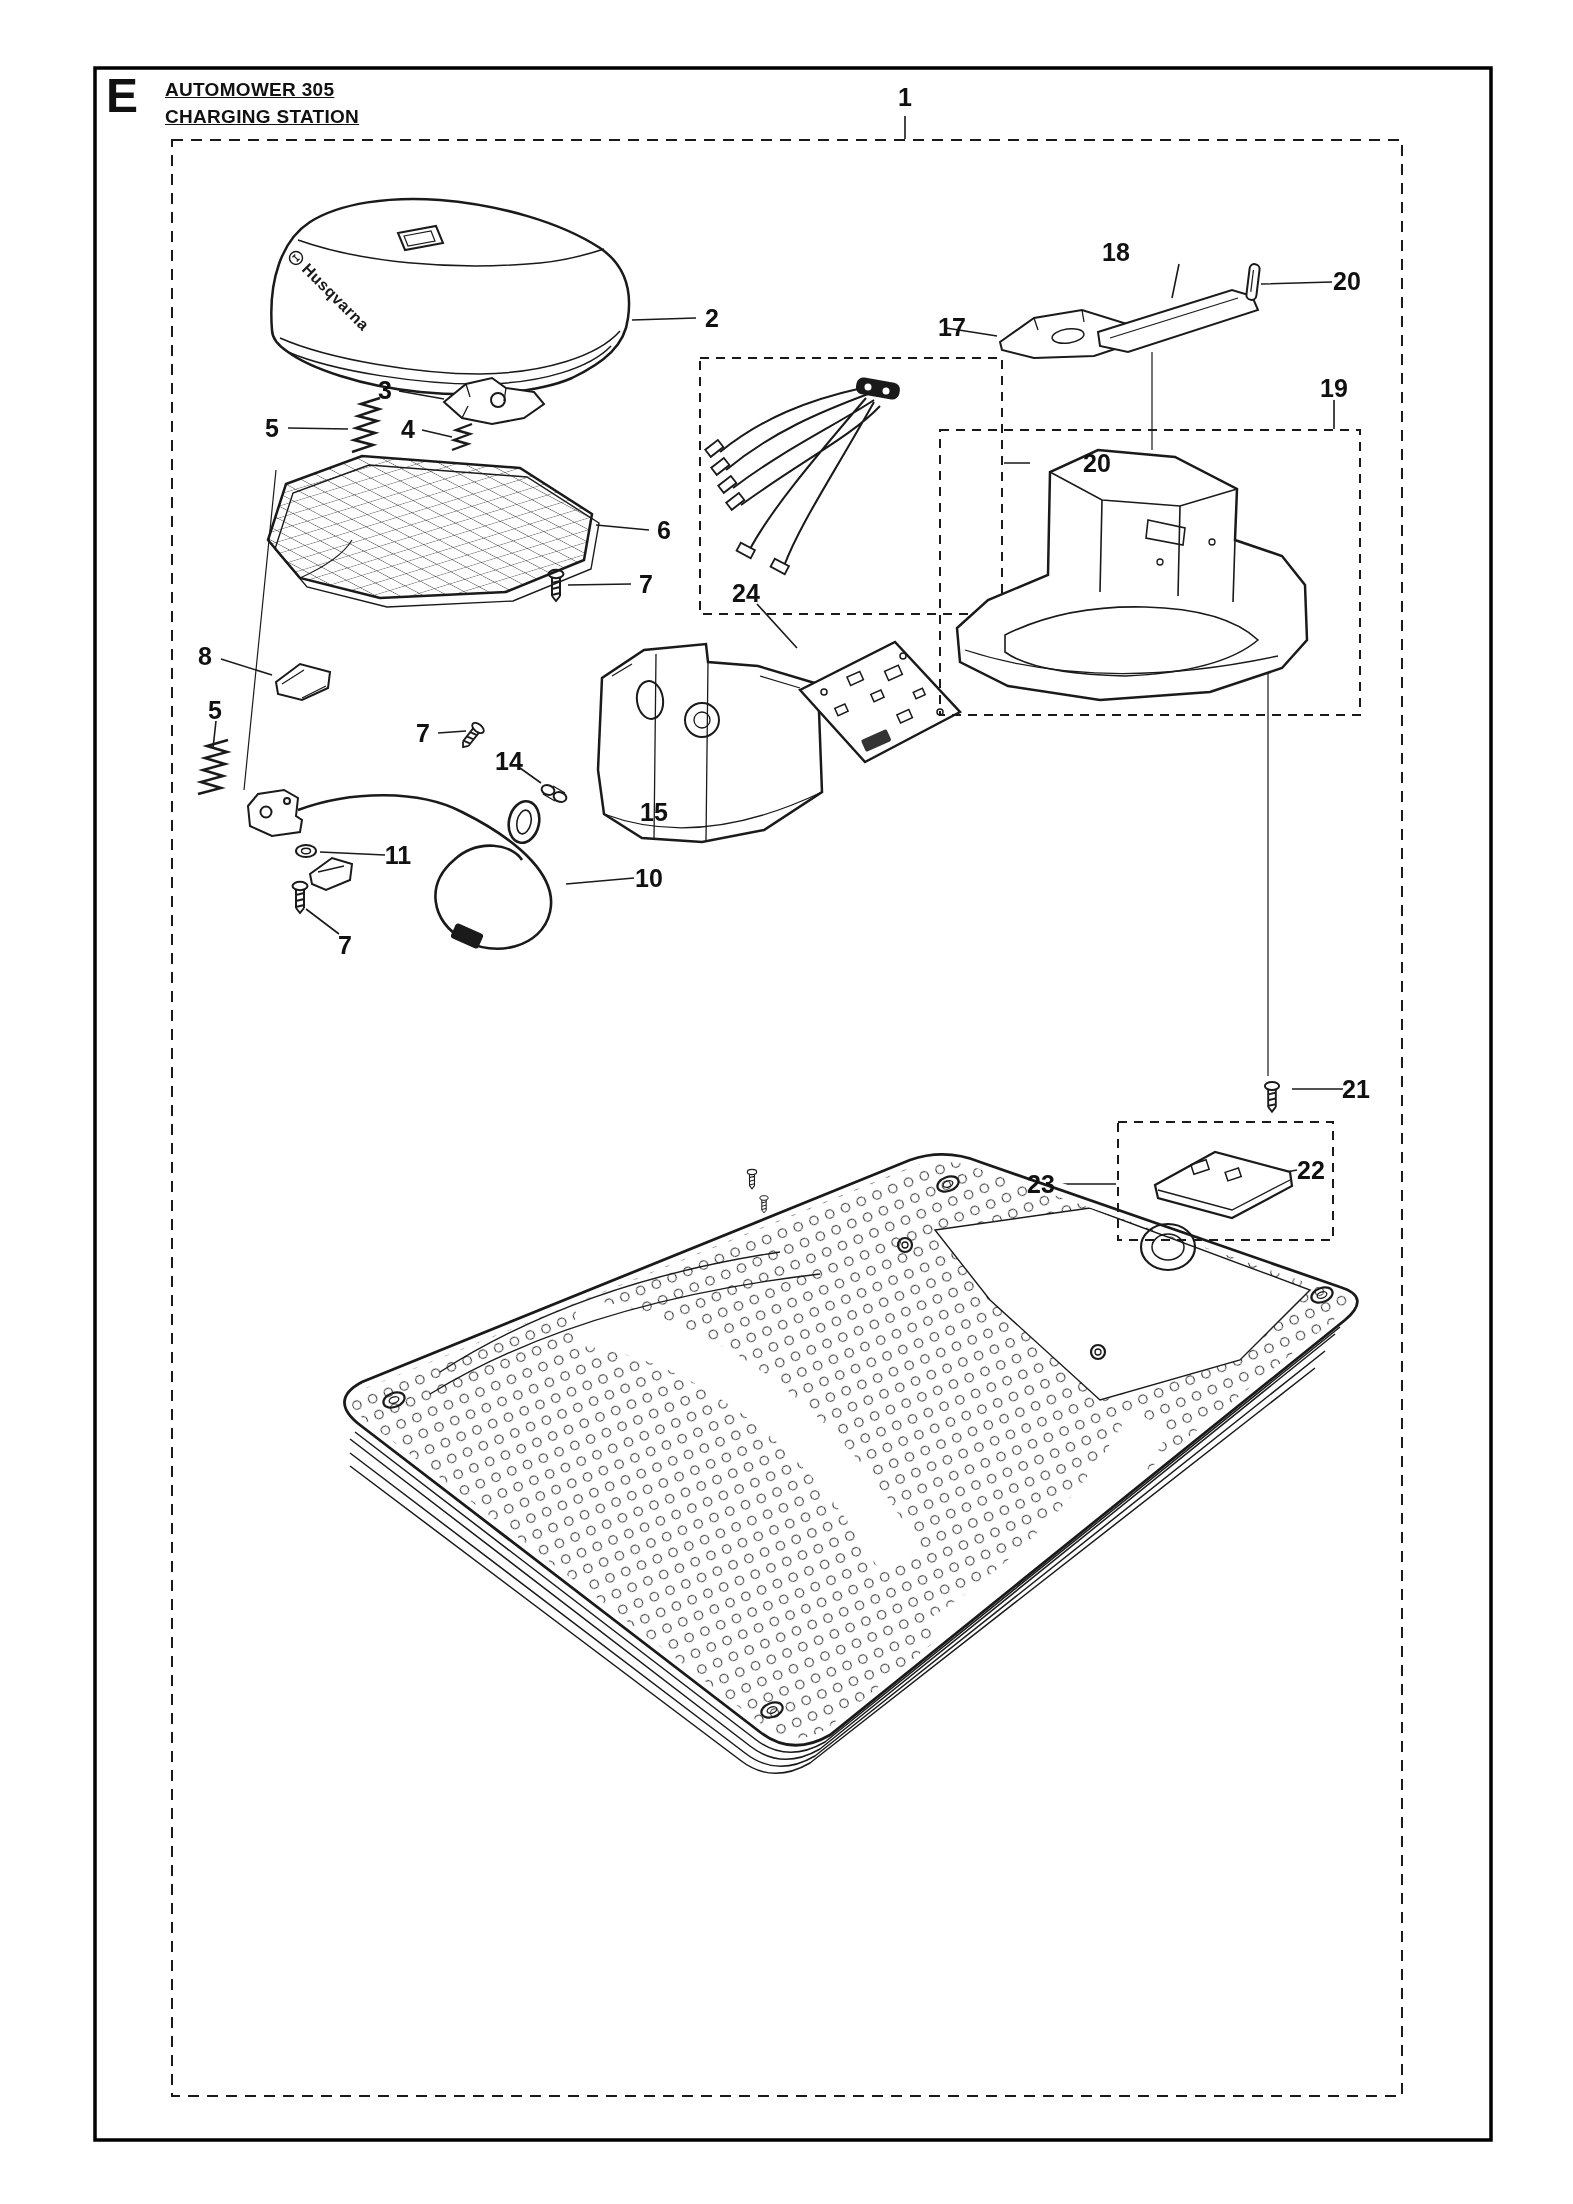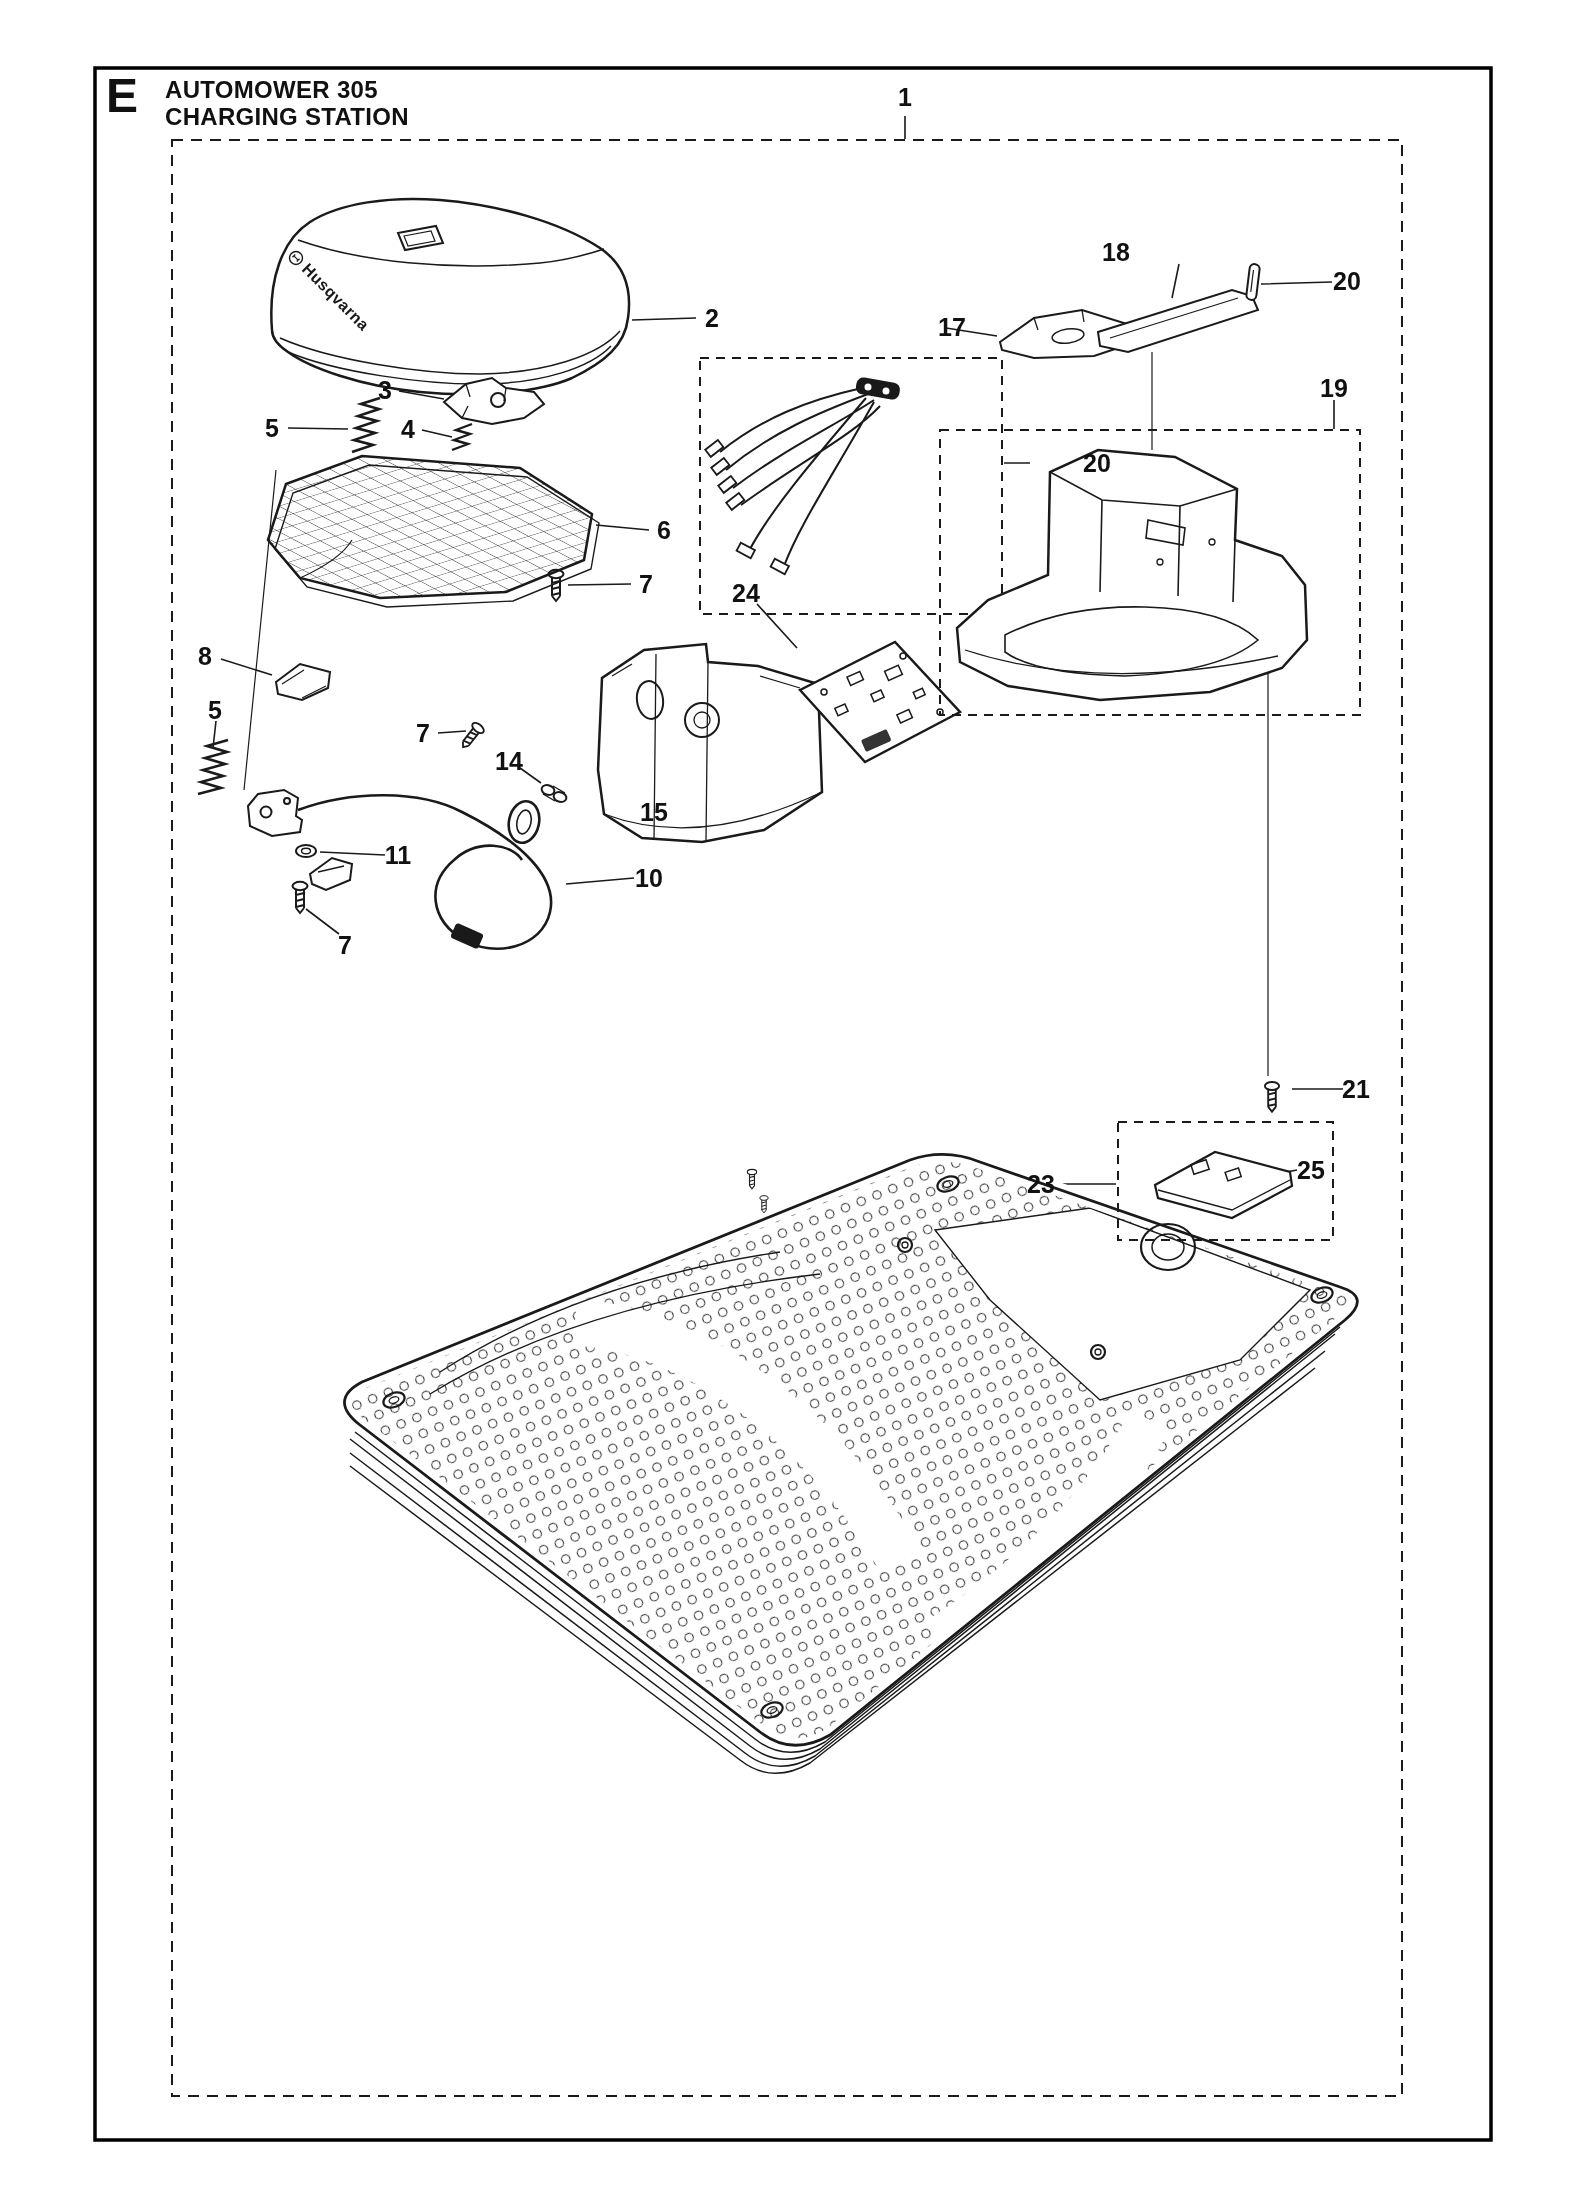--- a/index.html
+++ b/index.html
@@ -1,20 +1,20 @@
 <!DOCTYPE html>
 <html><head>
 <meta charset="utf-8">
 <style>
   html,body{margin:0;padding:0;background:#ffffff;}
   .page{position:relative;width:1573px;height:2204px;background:#fff;overflow:hidden;
         font-family:"Liberation Sans",sans-serif;color:#111;}
   .diagram-svg{position:absolute;left:0;top:0;}
   .hdr-letter{position:absolute;left:106px;top:68px;font-size:48px;font-weight:bold;letter-spacing:1px;}
-  .hdr-title{position:absolute;left:165px;top:76px;font-size:24px;font-weight:bold;line-height:27px;letter-spacing:.3px;}
+  .hdr-title{position:absolute;left:165px;top:76px;font-size:19px;font-weight:bold;line-height:27px;letter-spacing:.3px;text-decoration:underline;}
   .callout{position:absolute;transform:translate(-50%,-50%);font-size:25px;font-weight:bold;color:#111;
            white-space:nowrap;}
 </style>
 </head>
 <body>
 
 <div class="page">
 
   <svg class="diagram-svg" width="1573" height="2204" viewBox="0 0 1573 2204">
     <defs>
@@ -281,16 +281,16 @@
   <div class="callout" style="left:398px;top:855px">11</div>
   <div class="callout" style="left:649px;top:878px">10</div>
   <div class="callout" style="left:345px;top:945px">7</div>
   <div class="callout" style="left:1347px;top:281px">20</div>
   <div class="callout" style="left:952px;top:327px">17</div>
   <div class="callout" style="left:1116px;top:252px">18</div>
   <div class="callout" style="left:1334px;top:388px">19</div>
   <div class="callout" style="left:1097px;top:463px">20</div>
   <div class="callout" style="left:746px;top:593px">24</div>
   <div class="callout" style="left:1356px;top:1089px">21</div>
-  <div class="callout" style="left:1311px;top:1170px">25</div>
+  <div class="callout" style="left:1311px;top:1170px">22</div>
   <div class="callout" style="left:1041px;top:1184px">23</div>
 
 </div>
 
 </body></html>

